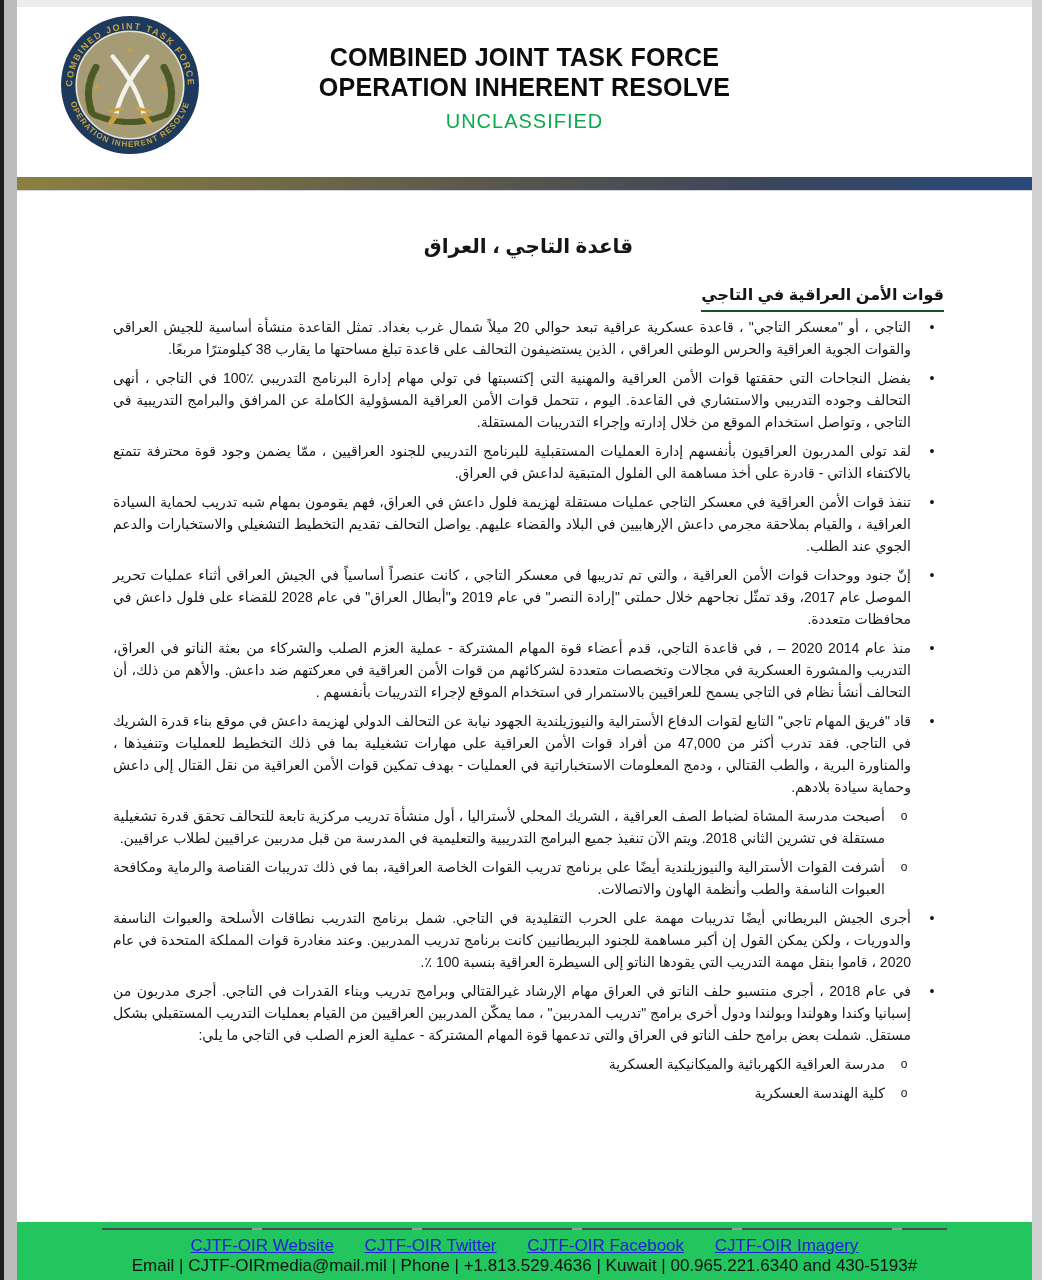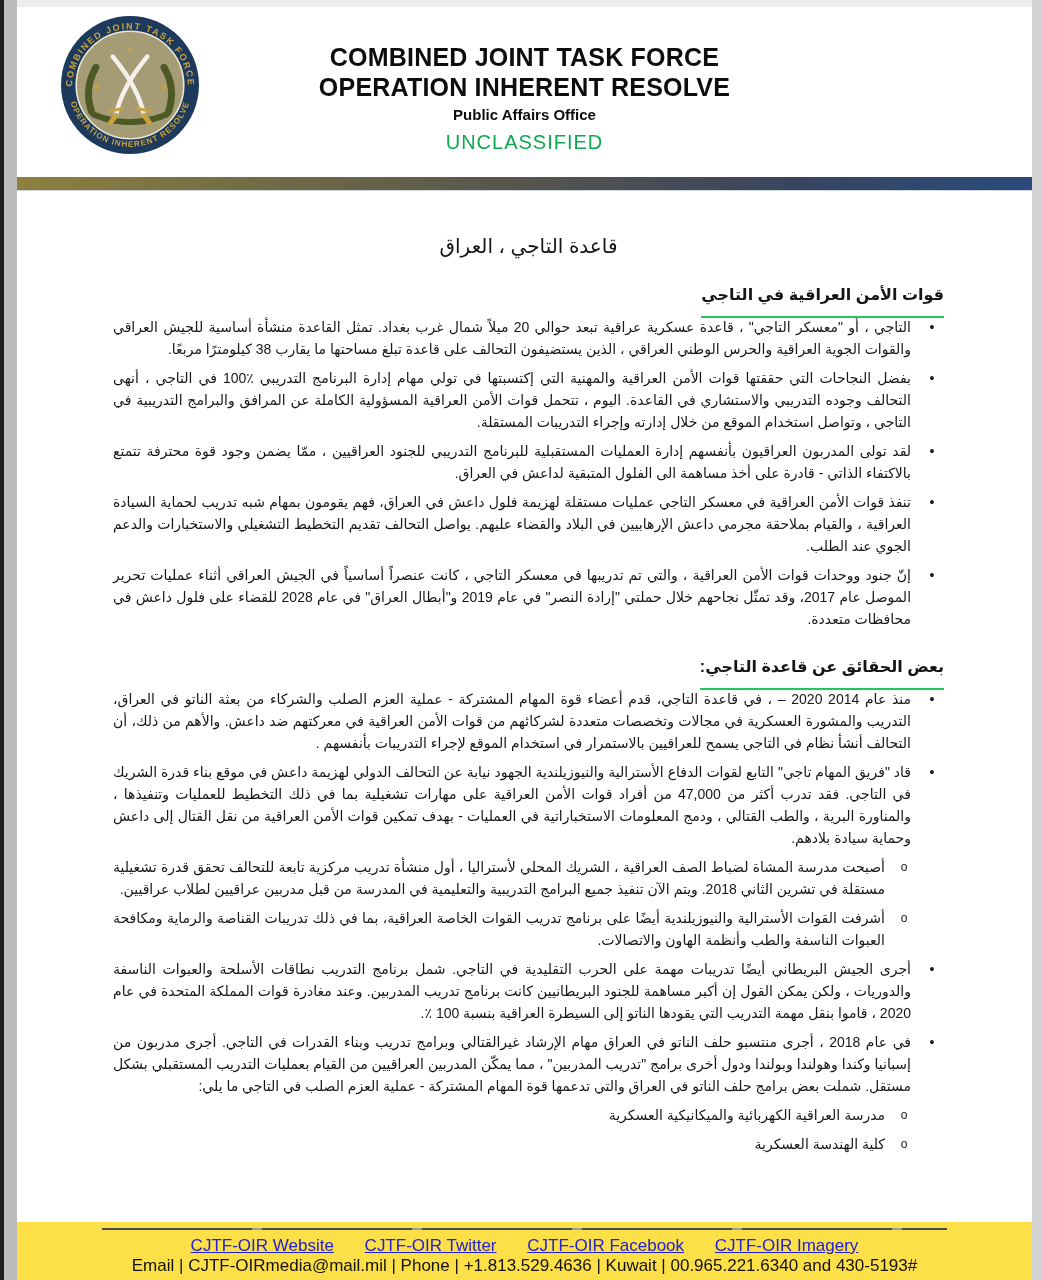--- a/index.html
+++ b/index.html
@@ -23,32 +23,32 @@
   .hdr .office{font-size:15px;font-weight:bold;margin-top:4px}
   .hdr .unclass{font-size:20px;font-weight:normal;letter-spacing:1px;color:#0CA94E;margin-top:8px}
 
   .gradbar{position:absolute;top:177px;left:-8px;right:-5px;height:13px;
     background:linear-gradient(90deg,#8d813f 0%,#6e6847 28%,#54534e 52%,#39455f 76%,#284a7b 100%);
     box-shadow:0 1px 0 #cfd6e0}
 
   
   .content{position:absolute;top:204px;left:0;right:0;direction:rtl;color:#161616;
     padding:0 88px 0 96px}
-  .ar-title{font-size:20px;font-weight:normal;text-align:center;margin:30px 0 0 0;direction:rtl}
+  .ar-title{font-size:20px;font-weight:bold;text-align:center;margin:30px 0 0 0;direction:rtl}
   .sec-head{font-size:16px;font-weight:bold;margin-top:27px;text-align:right}
-  .sec-head .u{border-bottom:2px solid #22c55e;padding-bottom:13px}
+  .sec-head .u{border-bottom:2px solid #14532d;padding-bottom:7px}
   .li{display:flex;gap:9px;margin-top:7px;align-items:flex-start}
   .li .mk{flex:none;width:24px;text-align:center;font-size:14px;line-height:22px}
   .li .tx{flex:auto;font-size:14px;line-height:22px;text-align:justify}
   .li.l2{margin-right:30px}
   .li.l2 .mk{font-size:12px;width:20px}
   .sec-head + .li{margin-top:12px}
 
   
-  .footer{position:absolute;left:0;right:0;bottom:0;background:#fde047;text-align:center;
+  .footer{position:absolute;left:0;right:0;bottom:0;background:#22c55e;text-align:center;
     padding:6px 0 4px 0;z-index:3}
   .sep{width:845px;height:2px;margin:0 auto 6px auto;
     background:repeating-linear-gradient(90deg,#4d4d4d 0 150px,#9b9b9b 150px 160px)}
   .links{font-size:17px}
   .links a{color:#2020D6;text-decoration:underline;margin:0 13px;cursor:pointer}
   .contact{font-size:17px;color:#121212;}
   .mailing{font-size:17px;color:#121212;margin-top:3px}
 </style>
 </head>
 <body>
@@ -95,21 +95,20 @@
       </text>
       <text font-size="8" font-weight="bold" fill="#c9a23f" letter-spacing="1" font-family="Liberation Sans, sans-serif">
         <textPath href="#arcB" startOffset="50%" text-anchor="middle">OPERATION INHERENT RESOLVE</textPath>
       </text>
     </svg>
   </div>
 
   <div class="hdr">
     <div class="t1">COMBINED JOINT TASK FORCE</div>
     <div class="t2">OPERATION INHERENT RESOLVE</div>
-    <div class="office">Public Affairs Office</div>
     <div class="unclass">UNCLASSIFIED</div>
   </div>
 
   <div class="gradbar"></div>
 
   <main class="content">
     <h1 class="ar-title">قاعدة التاجي ، العراق</h1>
 
     <div class="sec-head">
       <span class="u">قوات الأمن العراقية في التاجي</span>
@@ -129,23 +128,20 @@
     </div>
     <div class="li l1">
       <span class="mk">•</span>
       <div class="tx">تنفذ قوات الأمن العراقية في معسكر التاجي عمليات مستقلة لهزيمة فلول داعش في العراق، فهم يقومون بمهام شبه تدريب لحماية السيادة العراقية ، والقيام بملاحقة مجرمي داعش الإرهابيين في البلاد والقضاء عليهم. يواصل التحالف تقديم التخطيط التشغيلي والاستخبارات والدعم الجوي عند الطلب.</div>
     </div>
     <div class="li l1">
       <span class="mk">•</span>
       <div class="tx">إنّ جنود ووحدات قوات الأمن العراقية ، والتي تم تدريبها في معسكر التاجي ، كانت عنصراً أساسياً في الجيش العراقي أثناء عمليات تحرير الموصل عام 2017، وقد تمثّل نجاحهم خلال حملتي "إرادة النصر" في عام 2019  و"أبطال العراق" في عام 2028 للقضاء على فلول داعش في محافظات متعددة.</div>
     </div>
 
-    <div class="sec-head">
-      <span class="u">بعض الحقائق عن قاعدة التاجي:</span>
-    </div>
 
     <div class="li l1">
       <span class="mk">•</span>
       <div class="tx">منذ عام 2014 ‎– 2020 ، في قاعدة التاجي، قدم أعضاء قوة المهام المشتركة - عملية العزم الصلب والشركاء من بعثة الناتو في العراق، التدريب والمشورة العسكرية في مجالات وتخصصات متعددة لشركائهم من قوات الأمن العراقية في معركتهم ضد داعش. والأهم من ذلك، أن التحالف أنشأ نظام في التاجي يسمح للعراقيين بالاستمرار في استخدام الموقع لإجراء التدريبات بأنفسهم .</div>
     </div>
     <div class="li l1">
       <span class="mk">•</span>
       <div class="tx">قاد "فريق المهام تاجي" التابع لقوات الدفاع الأسترالية والنيوزيلندية الجهود نيابة عن التحالف الدولي لهزيمة داعش في موقع بناء قدرة الشريك في التاجي. فقد تدرب أكثر من 47,000 من أفراد قوات الأمن العراقية على مهارات تشغيلية بما في ذلك التخطيط للعمليات وتنفيذها ، والمناورة البرية ، والطب القتالي ، ودمج المعلومات الاستخباراتية في العمليات - بهدف تمكين قوات الأمن العراقية من نقل القتال إلى داعش وحماية سيادة بلادهم.</div>
     </div>
     <div class="li l2">

